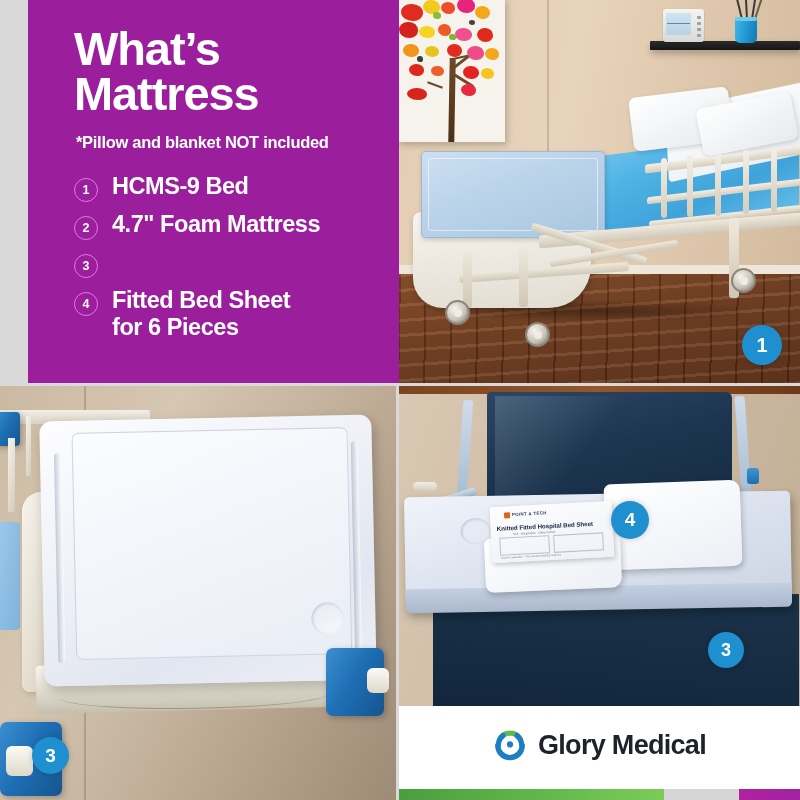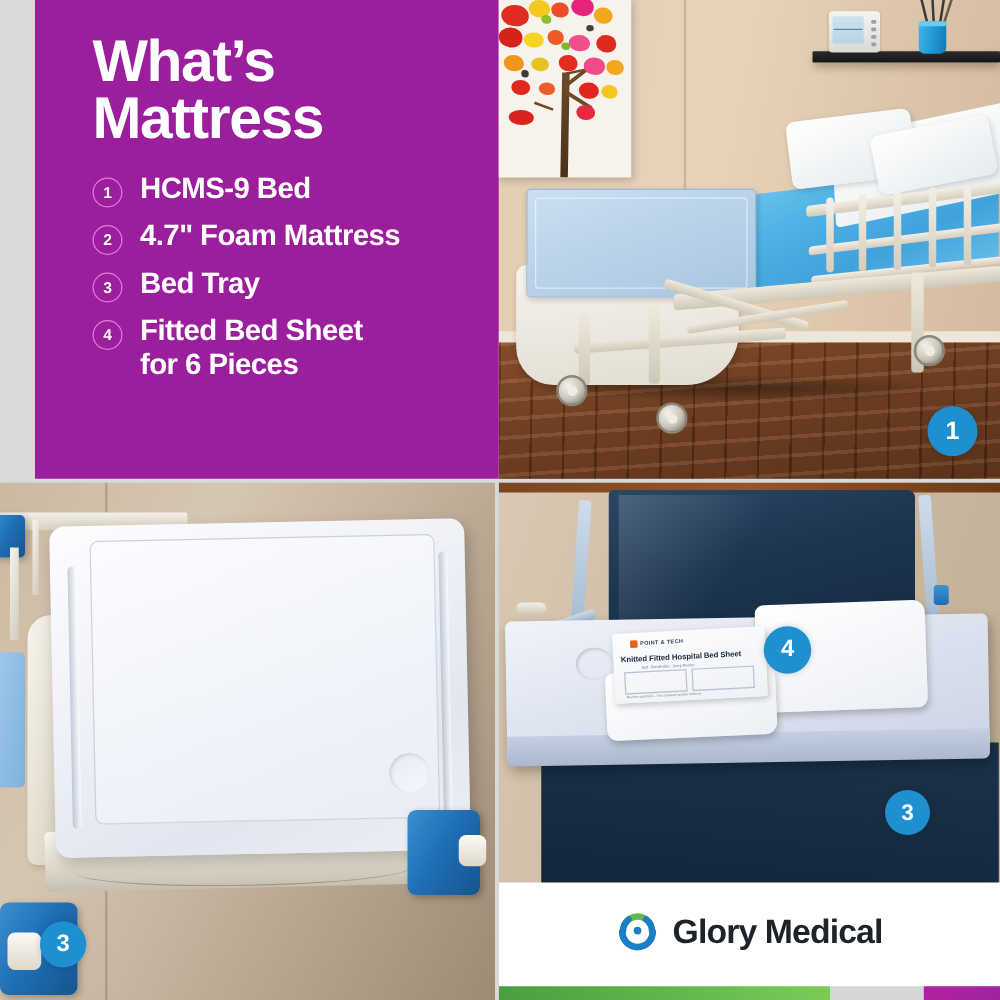--- a/index.html
+++ b/index.html
@@ -198,33 +198,33 @@
 <body>
 
 <div id="canvas">
 
   <div class="quad" id="quad-tl">
     <div class="purple-inner">
       <h1 class="headline">
         <span>What’s</span>
         <span>Mattress</span>
       </h1>
+      <div class="subnote">*Pillow and blanket NOT included</div>
 
       <ul class="inc-list">
         <li class="inc-row">
           <span class="num-bubble">1</span>
           <span class="inc-text">HCMS-9 Bed</span>
         </li>
         <li class="inc-row">
           <span class="num-bubble">2</span>
           <span class="inc-text">4.7" Foam Mattress</span>
         </li>
         <li class="inc-row">
           <span class="num-bubble">3</span>
-          <span class="inc-text">Bed Tray</span>
         </li>
         <li class="inc-row">
           <span class="num-bubble">4</span>
           <span class="inc-text" style="white-space:pre-line">Fitted Bed Sheet
 for 6 Pieces</span>
         </li>
       </ul>
     </div>
   </div>
 

